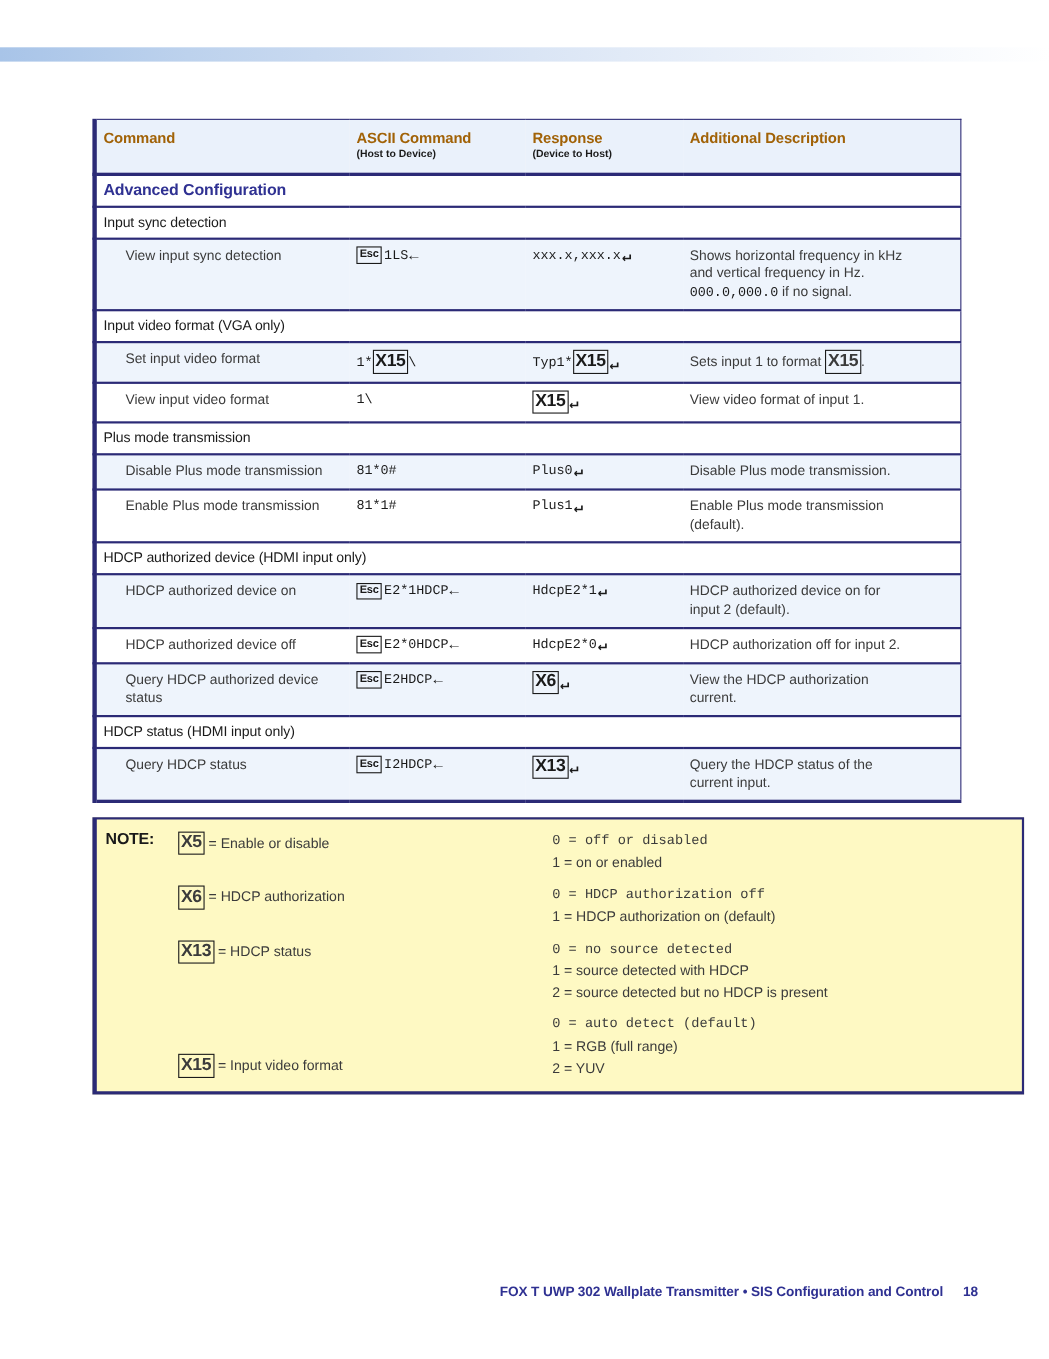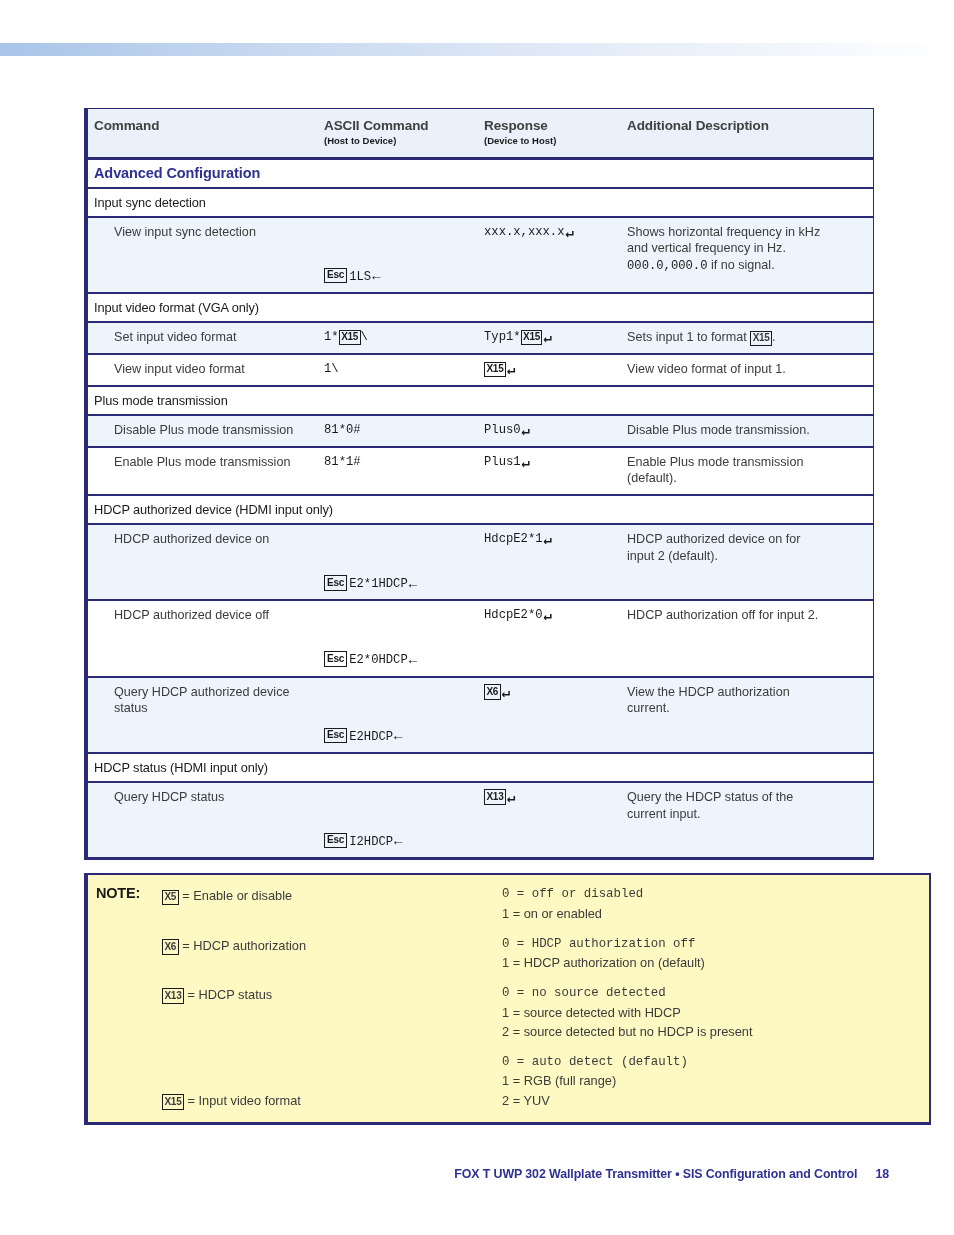--- a/index.html
+++ b/index.html
@@ -58,21 +58,21 @@
 
   
   tr.header-row > td {
     background: #eaf1fb;
     border-bottom: 3px solid #2b2a76;
     padding: 9px 8px 10px 6px;
   }
   tr.header-row .hdr-main {
     font-size: 13.5px;
     font-weight: bold;
-    color: #404040;
+    color: #a16207;
     line-height: 1.18;
     letter-spacing: -0.1px;
   }
   tr.header-row .hdr-sub {
     font-size: 9.5px;
     font-weight: bold;
     color: #1a1a1a;
     line-height: 1.25;
     margin-top: 1px;
   }
@@ -139,27 +139,26 @@
     display: inline-block;
     border: 1.5px solid #1a1a1a;
     font-family: "Liberation Sans", sans-serif;
     font-size: 10px;
     font-weight: bold;
     line-height: 1;
     padding: 1.5px 2px 2px 2px;
     margin-right: 2px;
     vertical-align: 1px;
     letter-spacing: -0.2px;
-    margin-top: 44px;
   }
   .var-box {
     display: inline-block;
     border: 1.5px solid #1a1a1a;
     font-family: "Liberation Sans", sans-serif;
-    font-size: 10px;
+    font-size: 16px;
     font-weight: bold;
     line-height: 1;
     padding: 1.5px 1.5px 2px 1.5px;
     vertical-align: 0px;
     letter-spacing: -0.3px;
   }
   .arrow-left {
     display: inline-block;
     font-size: 14px;
     font-weight: bold;

